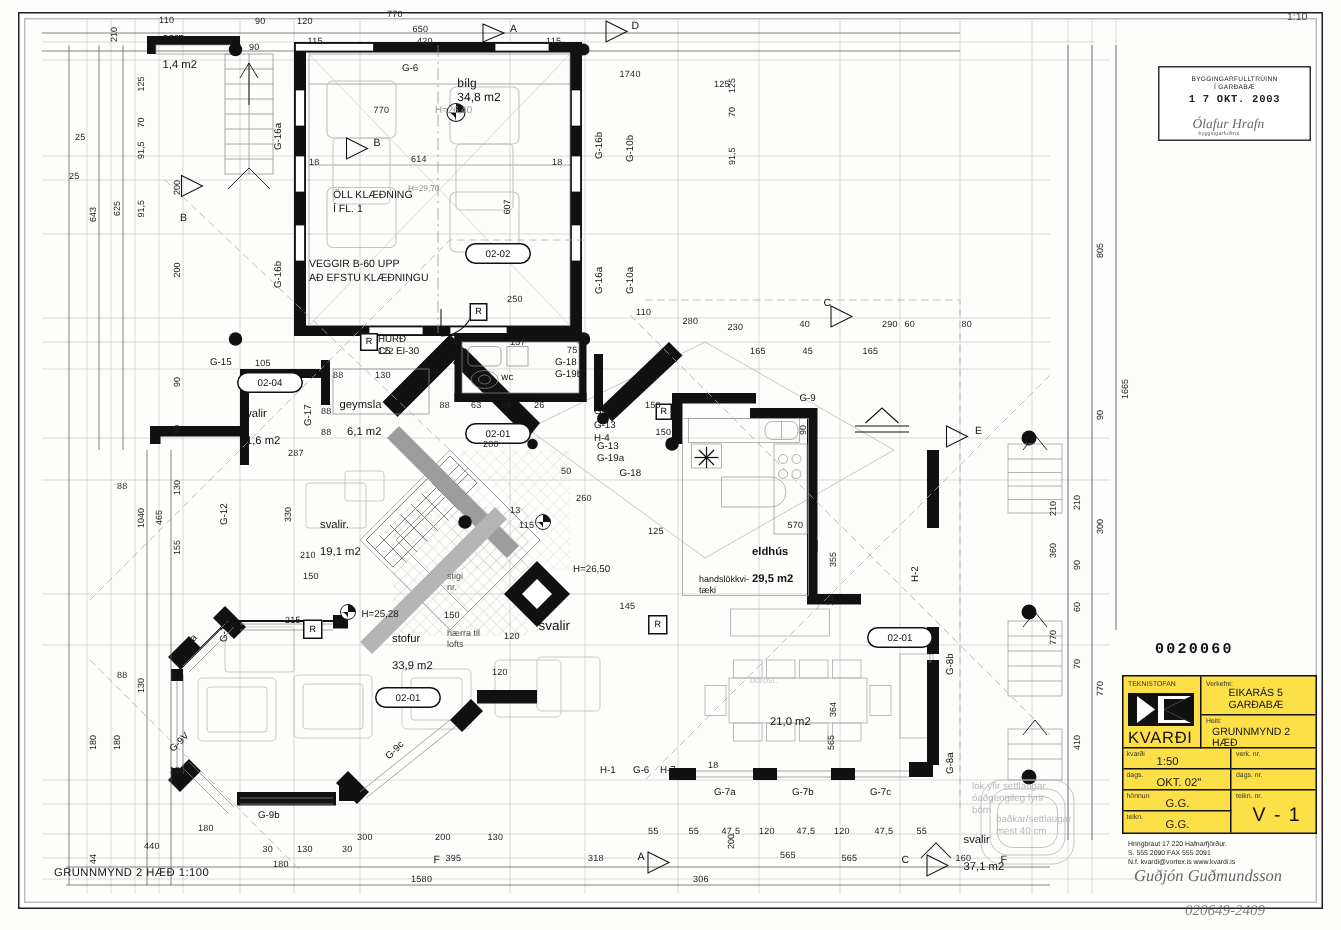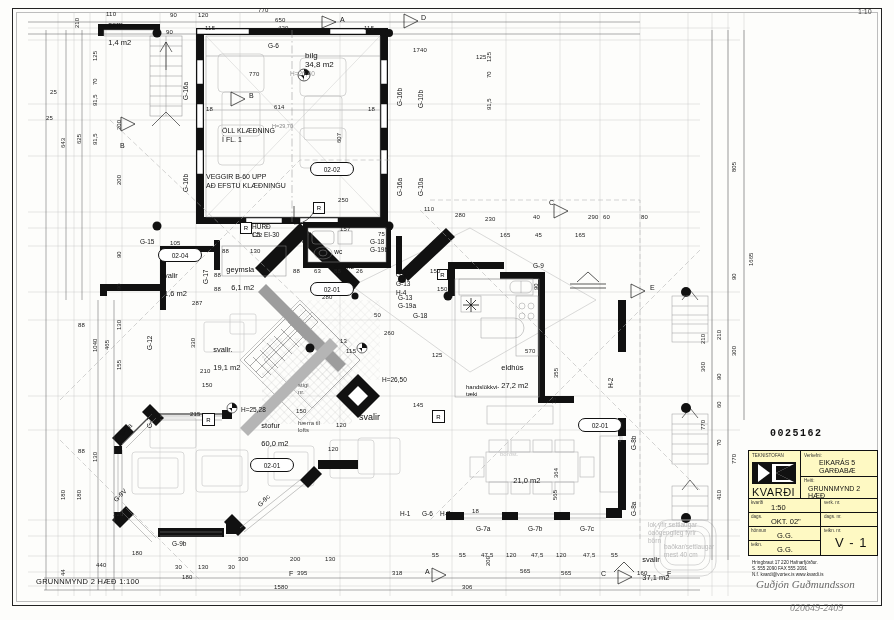--- a/index.html
+++ b/index.html
@@ -14,21 +14,21 @@
   .glab{position:absolute;white-space:pre;color:#111;font-size:6.5px;}
   .glabv{position:absolute;white-space:pre;color:#111;font-size:6.5px;transform-origin:left top;transform:rotate(-90deg);}
   .rbox{position:absolute;border:1px solid #111;border-radius:7px;background:#fff;
         font-size:6.5px;display:flex;align-items:center;justify-content:center;color:#111;}
   .sqbox{position:absolute;border:1px solid #111;background:#fff;font-size:6px;
         display:flex;align-items:center;justify-content:center;}
   
   #frame{position:absolute;left:12px;top:8px;width:868px;height:596px;border:1px solid #222;}
   #frame2{position:absolute;left:16px;top:12px;width:860px;height:588px;border:1px solid #bdbdbd;}
   
-  #titleblock{position:absolute;left:748px;top:450px;width:128px;height:104px;border:1.2px solid #111;background:#fef9c3;
+  #titleblock{position:absolute;left:748px;top:450px;width:128px;height:104px;border:1.2px solid #111;background:#fde047;
     font-size:6px;color:#111;}
   .tbcell{position:absolute;border-right:1px solid #111;border-bottom:1px solid #111;box-sizing:border-box;}
   .tbkey{position:absolute;font-size:4.6px;color:#333;}
   .tbval{position:absolute;font-size:7.5px;color:#111;}
   #logoK{position:absolute;left:752px;top:462px;width:46px;height:34px;overflow:hidden;}
   #stamp{position:absolute;left:772px;top:44px;width:100px;height:48px;border:1px solid #333;background:#fff;
     text-align:center;color:#222;}
   .stampline{font-size:4.4px;letter-spacing:.2px;line-height:5px;}
   .stampdate{font-size:7px;font-weight:bold;letter-spacing:.5px;margin-top:3px;font-family:"Liberation Mono",monospace;}
   #jobno{position:absolute;left:770px;top:428px;font-family:"Liberation Mono",monospace;font-size:10px;
@@ -494,26 +494,26 @@
     <span>2,2 m2</span>
   </div>
 
   <div class="room" style="left:205px;top:336px;">
     <span>svalir.</span><br>
     <span>19,1 m2</span>
   </div>
 
   <div class="room" style="left:253px;top:412px;">
     <span>stofur</span><br>
-    <span>60,0 m2</span>
-  </div>
-
-  <div class="room" style="left:493px;top:354px;">
+    <span>33,9 m2</span>
+  </div>
+
+  <div class="room" style="left:493px;top:354px;font-weight:bold;">
     <span>eldhús</span><br>
-    <span>27,2 m2</span>
+    <span>29,5 m2</span>
   </div>
 
   <div class="room" style="left:505px;top:458px;">
     
     <span>21,0 m2</span>
   </div>
   <div class="room" style="left:500px;top:450px;color:#c9c9c9;font-size:6px;">borðst.</div>
 
   <div class="room" style="left:634px;top:546px;">
     <span>svalir</span><br>
@@ -735,22 +735,29 @@
   <div class="dim" style="left:430px;top:268px;">150</div>
   <div class="dim" style="left:437px;top:286px;">150</div>
   <div class="dimv" style="left:533px;top:290px;">90</div>
   <div class="dim" style="left:78px;top:322px;">88</div>
   <div class="dim" style="left:78px;top:448px;">88</div>
 
   <div class="planlabel" style="left:36px;top:577px;">GRUNNMYND 2 HÆÐ    1:100</div>
 
   <div class="txt" style="left:858px;top:8px;font-size:7px;color:#444;">1:10</div>
 
-
-  <div id="jobno">0025162</div>
+  <div id="stamp">
+    <div class="stampline" style="margin-top:5px;">BYGGINGARFULLTRÚINN</div>
+    <div class="stampline">Í GARÐABÆ</div>
+    <div class="stampdate">1 7 OKT. 2003</div>
+    <div class="sig" style="left:22px;top:32px;font-size:9px;">Ólafur Hrafn</div>
+    <div class="stampline" style="position:absolute;left:26px;top:42px;font-size:3.4px;color:#555;">byggingarfulltrúi</div>
+  </div>
+
+  <div id="jobno">0020060</div>
 
   <div id="titleblock">
 
     <div class="tbcell" style="left:0;top:0;width:52px;height:48px;"></div>
     <div class="tbcell" style="left:52px;top:0;width:76px;height:26px;border-right:none;"></div>
     <div class="tbcell" style="left:52px;top:26px;width:76px;height:22px;border-right:none;"></div>
     <div class="tbcell" style="left:0;top:48px;width:72px;height:14px;"></div>
     <div class="tbcell" style="left:0;top:62px;width:72px;height:14px;"></div>
     <div class="tbcell" style="left:0;top:76px;width:72px;height:14px;"></div>
     <div class="tbcell" style="left:0;top:90px;width:72px;height:14px;border-bottom:none;"></div>

